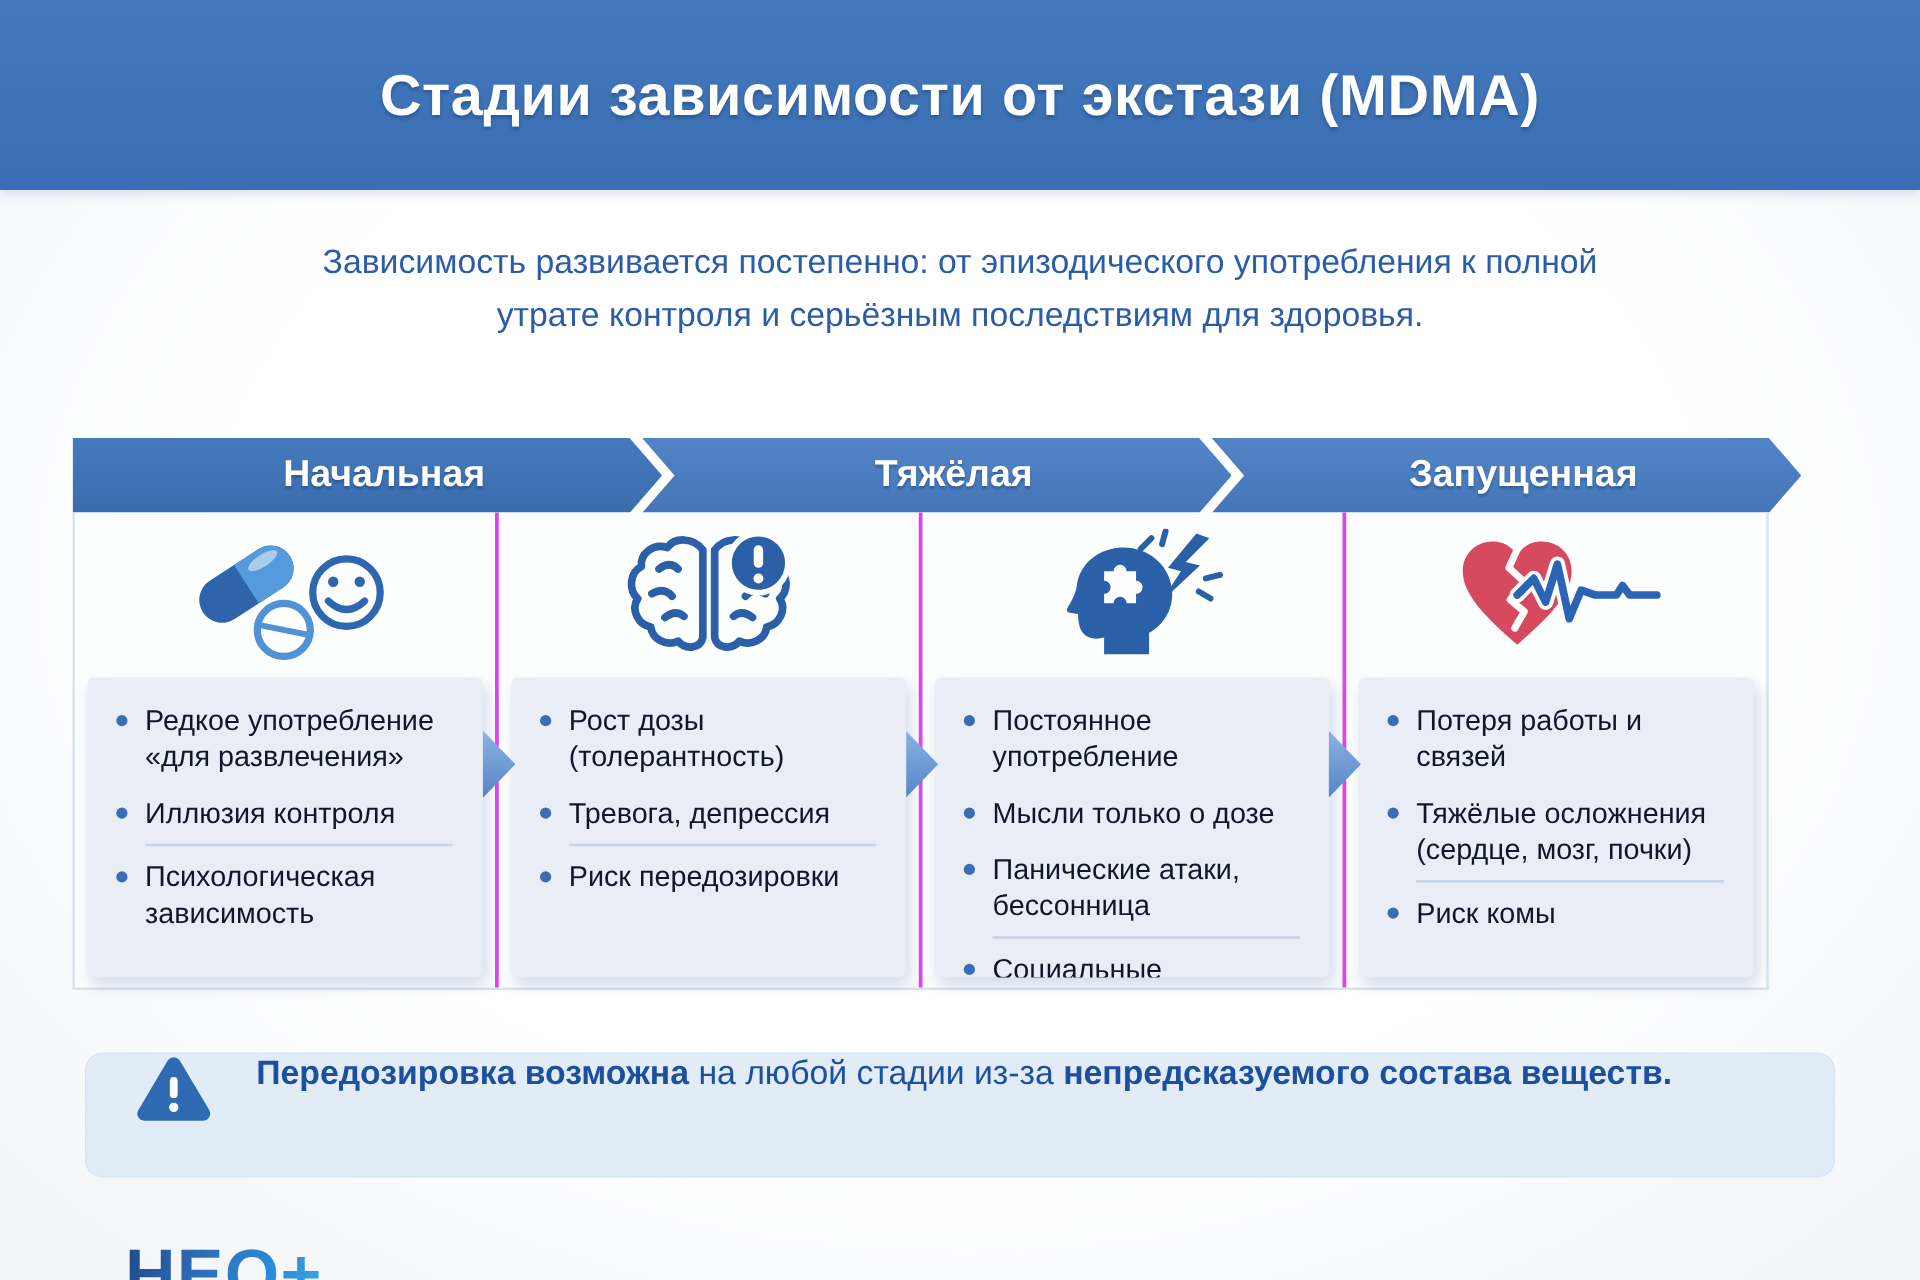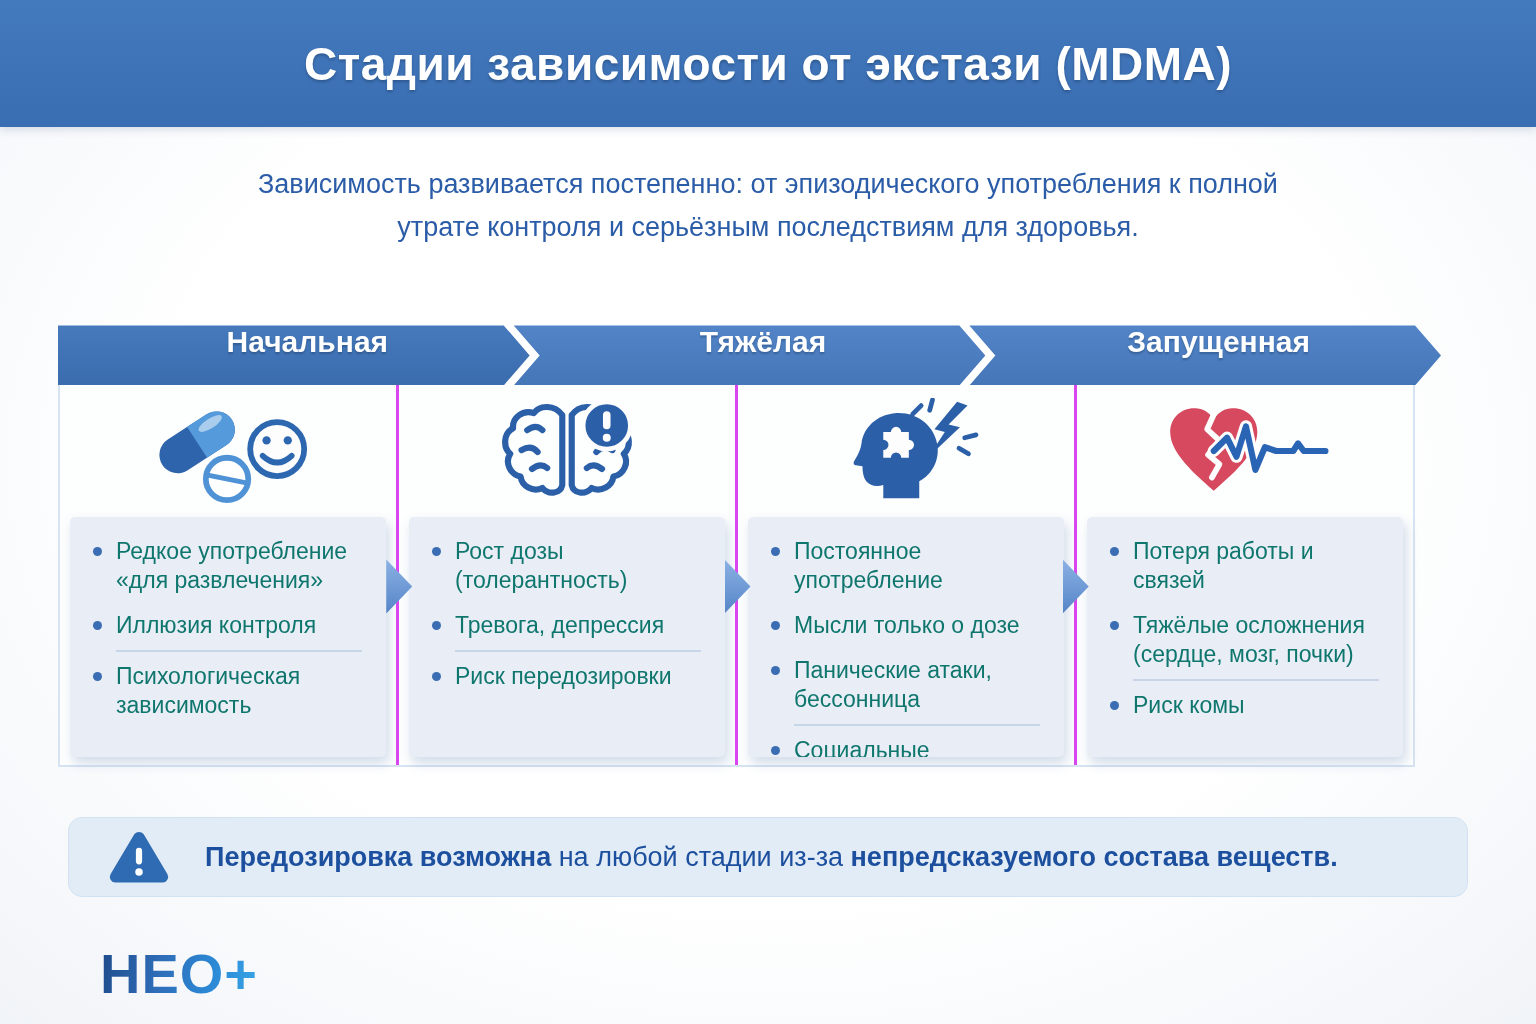--- a/index.html
+++ b/index.html
@@ -3,38 +3,38 @@
 <meta charset="utf-8">
 <style>
   * { margin:0; padding:0; box-sizing:border-box; }
   body { font-family:"Liberation Sans", sans-serif; }
   .page {
     width:1536px; height:1024px; position:relative; overflow:hidden;
     background: radial-gradient(ellipse at 50% 45%, #ffffff 55%, #f1f4f8 100%);
   }
   
   .header {
-    height:127px; display:flex; align-items:center; justify-content:center;
+    height:152px; display:flex; align-items:center; justify-content:center;
     background:linear-gradient(180deg,#4379bd 0%, #3a6eb2 100%);
     box-shadow:0 3px 8px rgba(60,90,140,.18);
   }
   .header h1 {
     color:#ffffff; font-size:46px; font-weight:bold; letter-spacing:.5px;
     text-shadow:0 2px 3px rgba(10,30,60,.30);
   }
   
   .intro {
     margin:36px auto 0; width:1060px; text-align:center;
     color:#2b5ca8; font-size:27px; line-height:1.6; font-weight:normal;
   }
   
   .panel { position:relative; margin:76px 121px 0 58px; }
   .bands { display:flex; height:60px; }
   .band {
-    flex:1; display:flex; align-items:flex-start; justify-content:center;
+    flex:1; display:flex; align-items:center; justify-content:center;
     color:#fff; font-size:30px; font-weight:bold;
     text-shadow:0 2px 2px rgba(10,30,60,.28);
     clip-path:polygon(0 0, calc(100% - 26px) 0, 100% 50%, calc(100% - 26px) 100%, 0 100%);
     padding-left:27px;
   }
   .band.notched {
     margin-left:-16px;
     clip-path:polygon(0 0, calc(100% - 26px) 0, 100% 50%, calc(100% - 26px) 100%, 0 100%, 26px 50%);
   }
   .band-1 { background:linear-gradient(180deg,#467abc,#3a6cae); }
@@ -50,42 +50,42 @@
   .icon-box { height:132px; display:flex; align-items:center; justify-content:center; }
   .card {
     margin:0 10px; height:240px; padding:20px 16px 14px 12px;
     background:#e9eef6; border-radius:5px;
     box-shadow:3px 6px 12px rgba(110,140,185,.30);
     overflow:hidden;
   }
   .card ul { list-style:none; }
   .card li {
     position:relative; padding-left:34px; margin-bottom:16px;
-    color:#0f766e; font-size:23px; line-height:1.26;
+    color:#0f172a; font-size:23px; line-height:1.26;
   }
   .card li::after {
     content:''; position:absolute; left:11px; top:10px;
     width:9px; height:9px; border-radius:50%; background:#3a6db3;
   }
   .card li:last-child { margin-top:22px; margin-bottom:0; }
   .card li:last-child::before {
     content:''; position:absolute; top:-12px; left:34px; right:8px;
     height:2px; background:#c6d5e8;
   }
   .flow-arrow {
     position:absolute; width:26px; height:54px; top:174px; z-index:3;
     background:linear-gradient(180deg,#8cb2e4,#5585c8);
     clip-path:polygon(0 0, 100% 50%, 0 100%);
   }
   .fa-1 { left:calc(25% - 12px); } .fa-2 { left:calc(50% - 12px); } .fa-3 { left:calc(75% - 12px); }
   
   .warning {
-    margin:50px 68px 0; height:80px; border-radius:14px;
+    margin:50px 68px 0; height:100px; border-radius:14px;
     background:#e2ecf7; border:1px solid #d3e2f2;
-    display:flex; align-items:center; padding:0 40px; gap:36px;
+    display:flex; align-items:flex-start; padding:0 40px; gap:36px;
   }
   .warning p { color:#1c4f9e; font-size:27px; }
   .warning strong { font-weight:bold; }
   
   .logo {
     margin:44px 0 0 100px; display:inline-block;
     font-size:56px; font-weight:bold; letter-spacing:1px;
     background:linear-gradient(100deg,#1d4a8a 0%, #2f6db8 38%, #2b87d4 68%, #38a5e7 100%);
     -webkit-background-clip:text; background-clip:text;
     -webkit-text-fill-color:transparent; color:#2f6db8;

